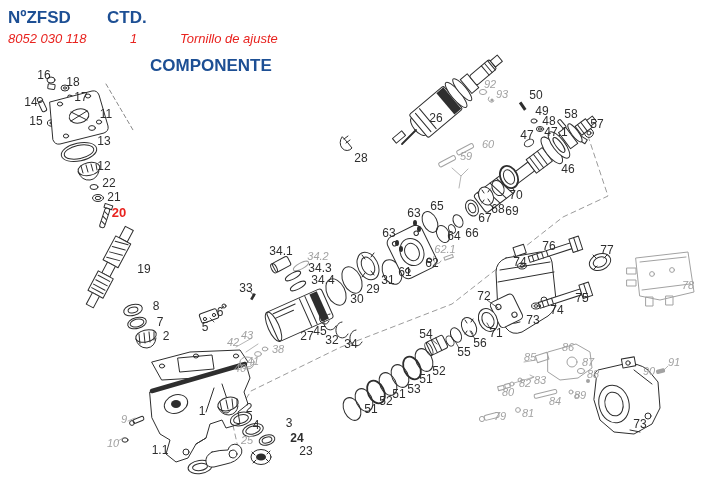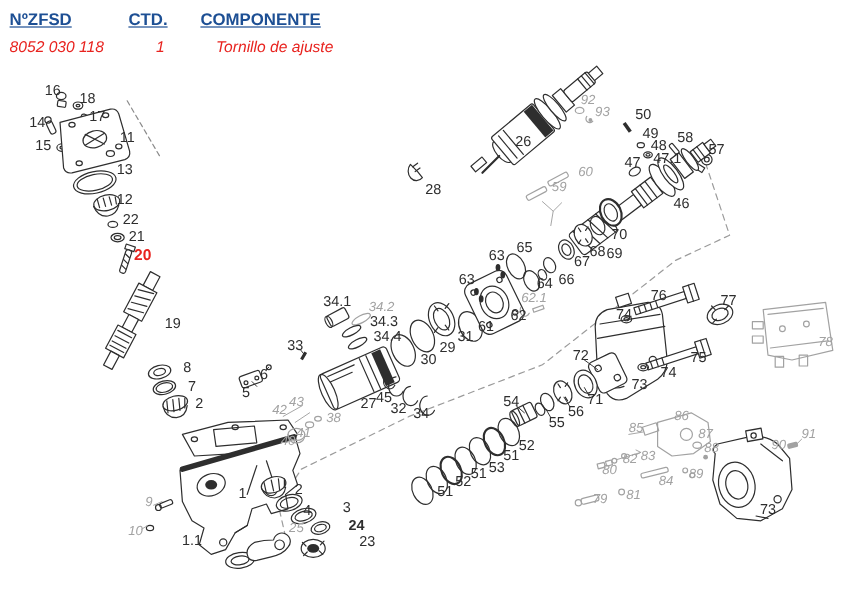--- a/index.html
+++ b/index.html
@@ -2,23 +2,23 @@
 <html style="--blue: #1d4f94; --red: #e8231f; --ink: #2e2e2e; --ghost: #a2a2a2;"><head>
 <meta charset="utf-8">
 <style>
   :root{
     --blue:#1d4f94; --red:#e8231f; --ink:#2e2e2e; --ghost:#a2a2a2;
   }
   html,body{margin:0;padding:0;}
   body{width:720px;height:501px;background:#ffffff;position:relative;overflow:hidden;
        font-family:"Liberation Sans",sans-serif;}
   .header span{position:absolute;white-space:nowrap;}
-  .h-blue{color:var(--blue);font-weight:bold;font-size:14px;top:8px;text-decoration:underline;}
+  .h-blue{color:var(--blue);font-weight:bold;font-size:17px;top:8px;}
   .h-red{color:var(--red);font-weight:normal;font-size:13px;top:31px;font-style:italic;}
-  #h-no{left:8px;} #h-ctd{left:107px;} #h-comp{left:167px;}
+  #h-no{left:8px;} #h-ctd{left:107px;} #h-comp{left:150px;margin-top:48px;}
   #r-no{left:8px;} #r-ctd{left:130px;} #r-comp{left:180px;}
   svg{position:absolute;left:0;top:0;}
   #artroot{stroke:var(--ink);fill:none;stroke-width:1px;stroke-linejoin:round;stroke-linecap:round;}
   .fw{fill:#ffffff;}
   .fd{fill:var(--ink);stroke:none;}
   .gh{stroke:var(--ghost);}
   .ghd{fill:var(--ghost);stroke:none;}
   .w2{stroke-width:1.8px;} .w4{stroke-width:4.5px;}
   .dash{stroke:#9b9b9b;stroke-dasharray:5 4;fill:none;}
   .dashdot{stroke:#8a8a8a;stroke-dasharray:4 3;fill:none;}

